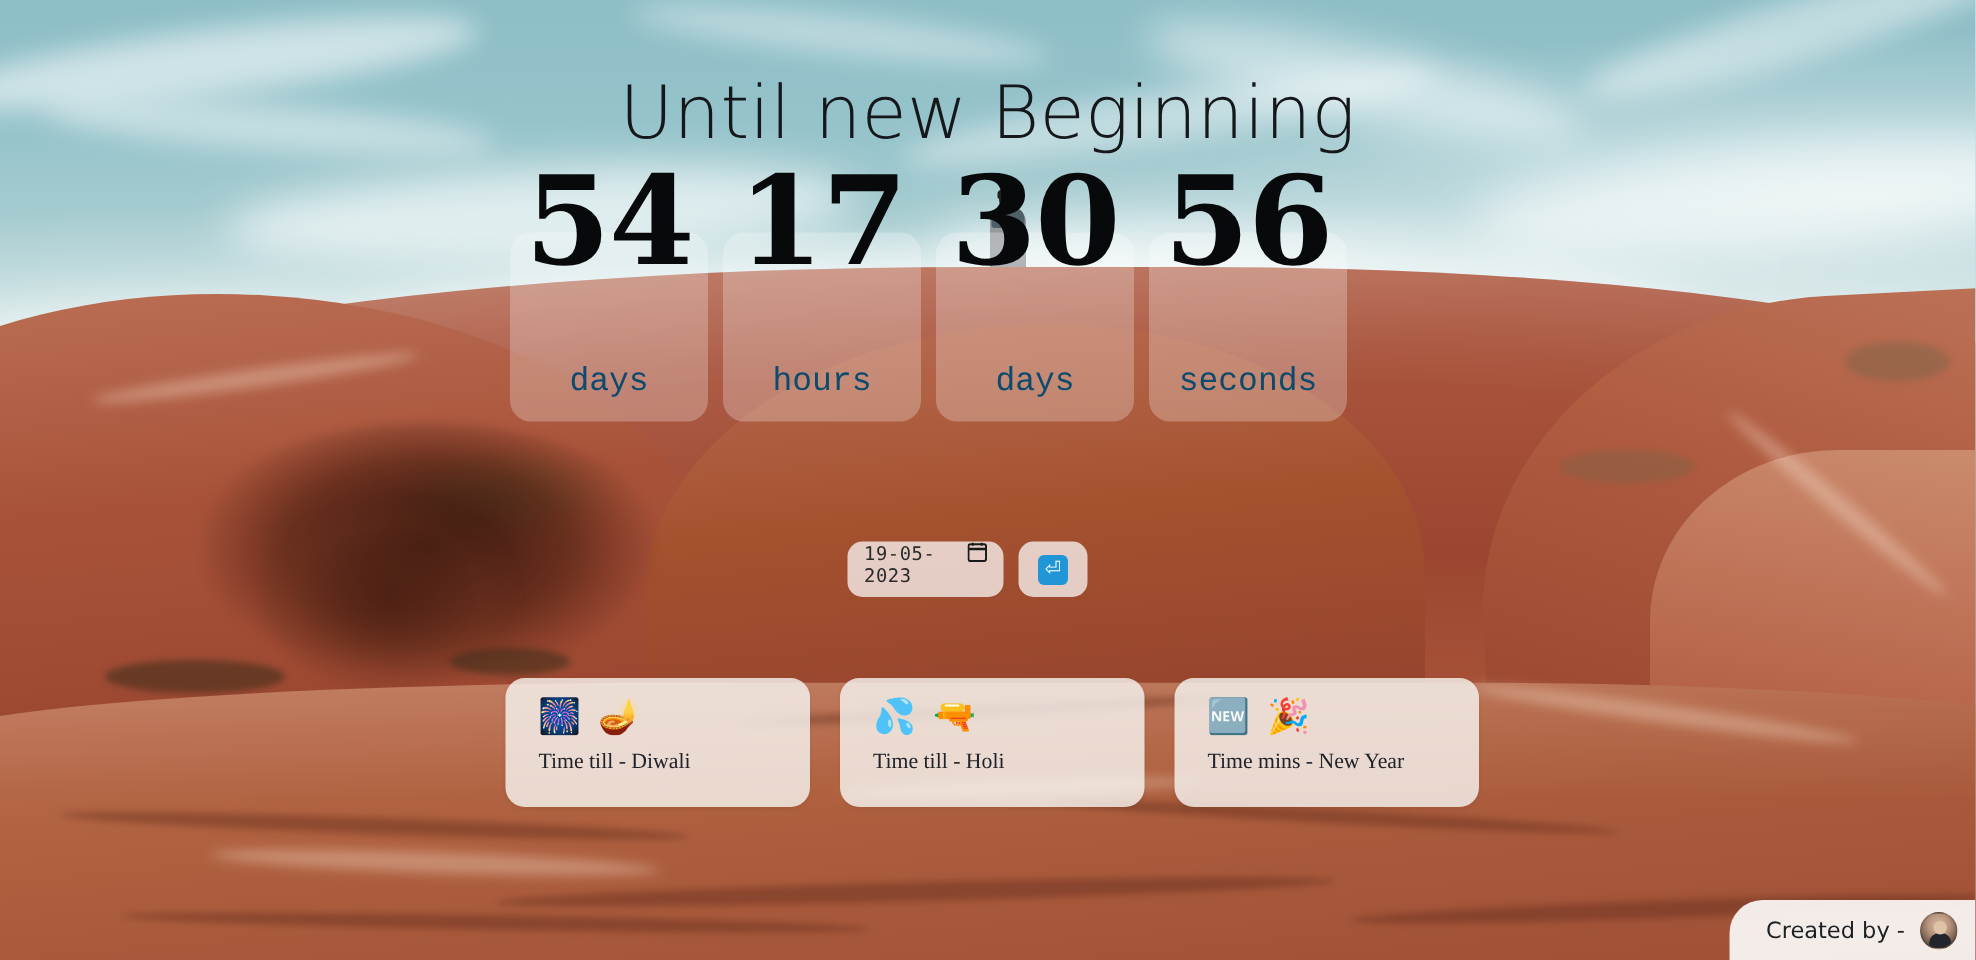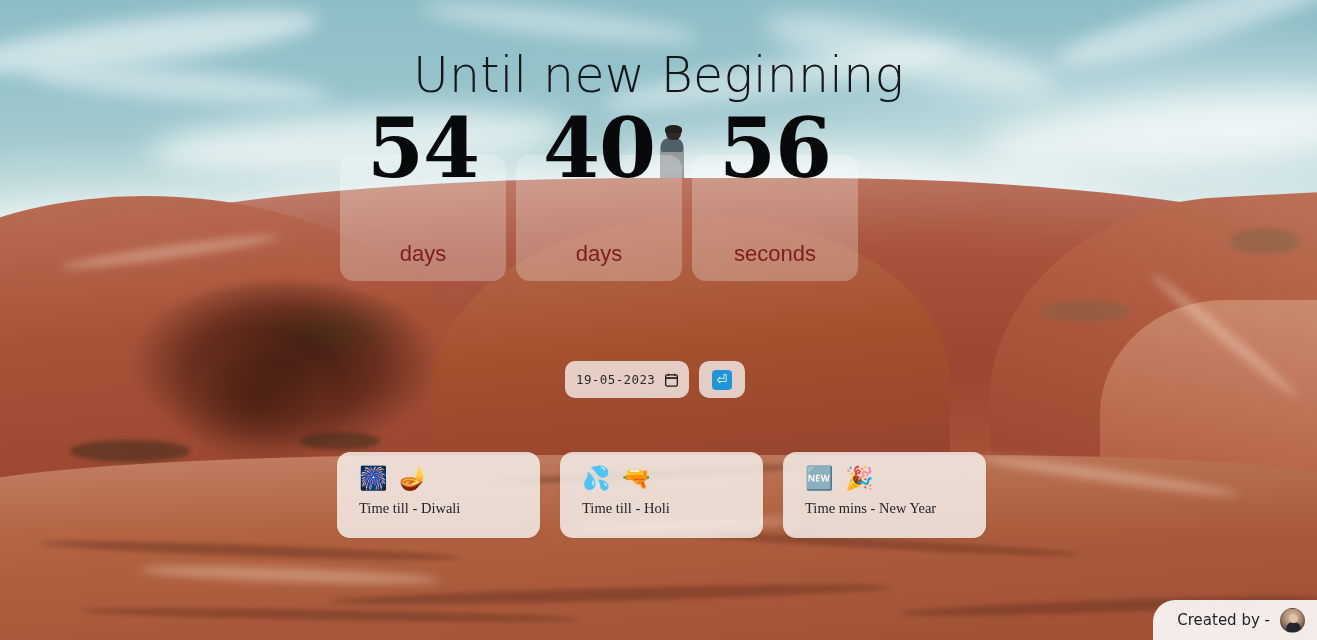--- a/index.html
+++ b/index.html
@@ -143,55 +143,55 @@
     color:#15171a;
   }
 
   
   .countdown {
     position:absolute; left:340px; top:155px;
     display:flex; gap:10px;
   }
   .cd-box {
     position:relative;
-    width:166px; height:126px;
+    width:132px; height:126px;
     border-radius:14px;
     background:rgba(255,255,255,.26);
     display:flex; flex-direction:column;
     align-items:center; justify-content:flex-end;
     padding-bottom:14px;
   }
   .cd-num {
     position:absolute; left:0; right:0; top:-48px;
     text-align:center;
     font-family:"DejaVu Serif", serif;
     font-weight:700;
     font-size:82px;
     line-height:1;
     color:#08090b;
     letter-spacing:-1px;
   }
   .cd-label {
-    font-family:Liberation Sans, sans-serif;
+    font-family:Liberation Mono, monospace;
     font-weight:300;
     font-size:22px;
-    color:#7f1d1d;
+    color:#0c4a6e;
   }
 
   
   .date-row {
     position:absolute; left:565px; top:361px;
     display:flex; align-items:center; gap:10px;
   }
   .date-input {
-    width:124px; height:37px;
+    width:104px; height:37px;
     border-radius:10px;
     background:rgba(255,255,255,.72);
     border:none;
-    display:flex; align-items:center;
+    display:flex; align-items:flex-start;
     padding:0 11px;
     gap:6px;
   }
   .date-value {
     font-family:"DejaVu Sans Mono", monospace;
     font-size:12.5px;
     color:#2a2a2a;
     letter-spacing:.4px;
     flex:1;
   }
@@ -320,23 +320,27 @@
 
   <div class="title">Until new Beginning</div>
 
   <div class="countdown">
 
     <div class="cd-box">
       <div class="cd-num">54</div>
       <div class="cd-label">days</div>
     </div>
 
-
     <div class="cd-box">
-      <div class="cd-num">40</div>
+      <div class="cd-num">17</div>
+      <div class="cd-label">hours</div>
+    </div>
+
+    <div class="cd-box">
+      <div class="cd-num">30</div>
       <div class="cd-label">days</div>
     </div>
 
     <div class="cd-box">
       <div class="cd-num">56</div>
       <div class="cd-label">seconds</div>
     </div>
 
   </div>
 

